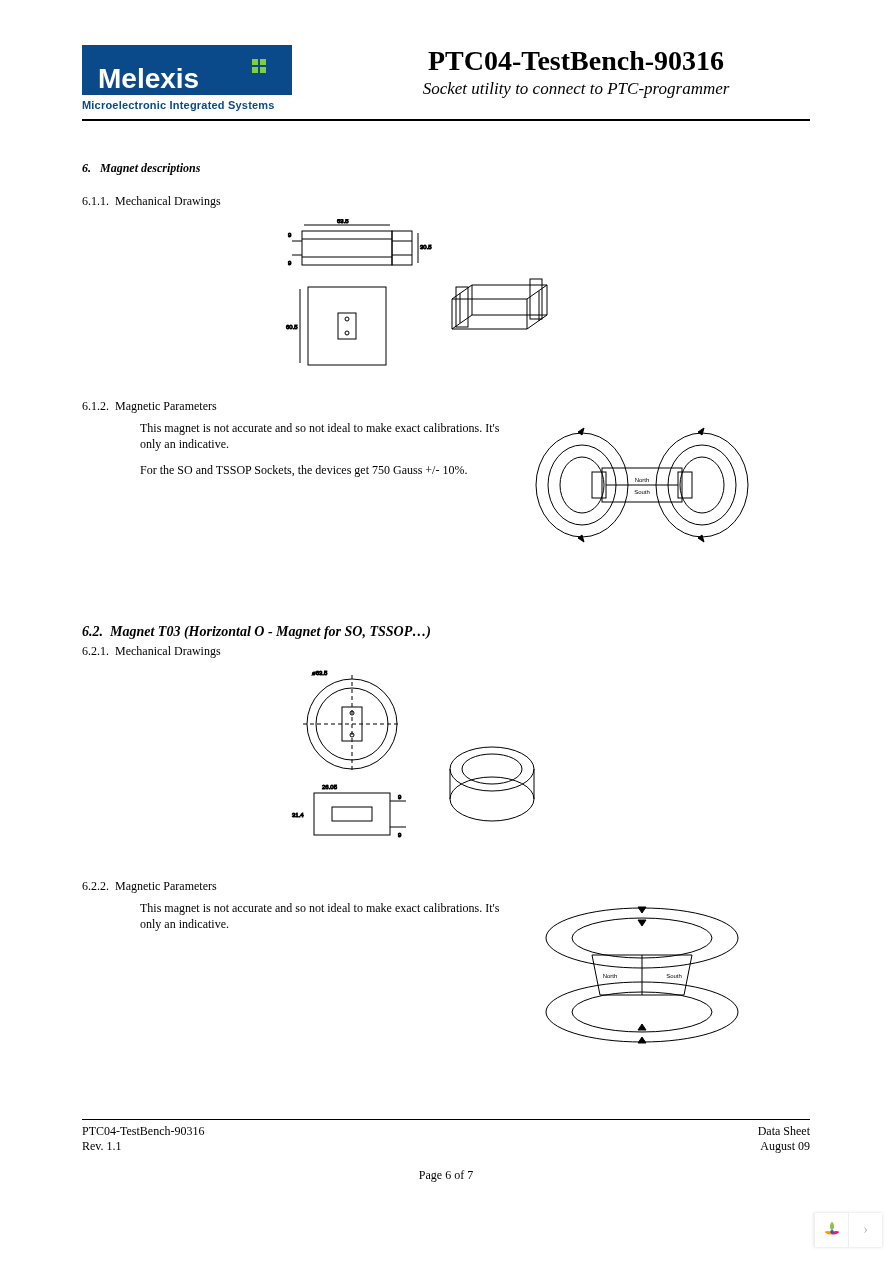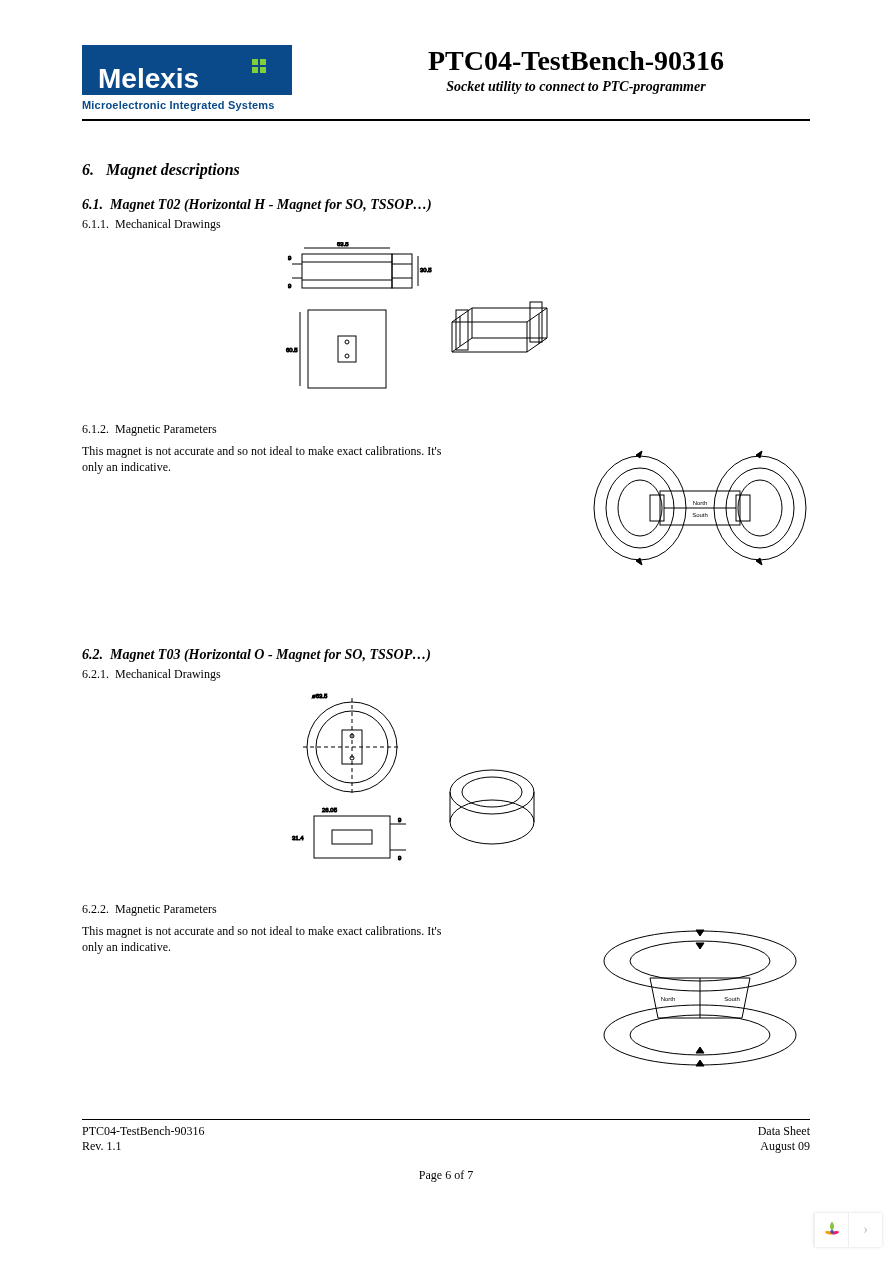--- a/index.html
+++ b/index.html
@@ -61,34 +61,34 @@
     flex: 1;
     text-align: center;
   }
   .title-main {
     font-size: 28px;
     font-weight: bold;
     font-family: "Times New Roman", serif;
   }
   .title-sub {
     font-style: italic;
-    font-weight: bold;
-    font-size: 14px;
+    font-weight: normal;
+    font-size: 17px;
     margin-top: 2px;
   }
   hr.rule {
     border: none;
     border-top: 2px solid #000;
     margin: 8px 0 0 0;
   }
   
   .h1 {
     font-style: italic;
     font-weight: bold;
-    font-size: 16px;
+    font-size: 12px;
     margin-top: 40px;
     margin-bottom: 18px;
   }
   .h2 {
     font-style: italic;
     font-weight: bold;
     font-size: 14px;
     margin-top: 12px;
   }
   .h3 {
@@ -99,21 +99,21 @@
   }
   .body-text {
     font-size: 12px;
     line-height: 1.35;
     max-width: 380px;
   }
   .body-text p { margin: 0 0 10px 0; }
   .row-split {
     display: flex;
     align-items: flex-start;
-    justify-content: space-between;
+    justify-content: center;
     gap: 12px;
   }
   
   .drawing-area {
     margin: 10px 0 20px 200px;
     width: 300px;
     height: 160px;
     position: relative;
   }
   .drawing-area svg { width: 100%; height: 100%; }
@@ -186,24 +186,20 @@
       <div class="title-sub">Socket utility to connect to PTC-programmer</div>
     </div>
   </div>
   <hr class="rule">
 
   <div class="h1">
     <span>6.</span>&nbsp;&nbsp;
     <span>Magnet descriptions</span>
   </div>
 
-  <div class="h2">
-    <span>6.1.</span>&nbsp;
-    <span>Magnet T02 (Horizontal H - Magnet for SO, TSSOP…)</span>
-  </div>
   <div class="h3">
     <span>6.1.1.</span>&nbsp;
     <span>Mechanical Drawings</span>
   </div>
 
   <div class="drawing-area">
     <svg viewBox="0 0 300 160">
       <g stroke="#000" stroke-width="1" fill="none">
 
         <rect x="20" y="12" width="90" height="34"></rect>
@@ -242,20 +238,21 @@
   </div>
 
   <div class="h3">
     <span>6.1.2.</span>&nbsp;
     <span>Magnetic Parameters</span>
   </div>
 
   <div class="row-split">
     <div class="body-text">
       <p>This magnet is not accurate and so not ideal to make exact calibrations. It's only an indicative.</p>
+      <p>For the SO and TSSOP Sockets, the devices get 750 Gauss +/- 10%.</p>
     </div>
     <div class="field-diagram">
       <svg viewBox="0 0 220 130">
         <g stroke="#000" stroke-width="1" fill="none">
           <ellipse cx="50" cy="65" rx="46" ry="52"></ellipse>
           <ellipse cx="50" cy="65" rx="34" ry="40"></ellipse>
           <ellipse cx="50" cy="65" rx="22" ry="28"></ellipse>
           <ellipse cx="170" cy="65" rx="46" ry="52"></ellipse>
           <ellipse cx="170" cy="65" rx="34" ry="40"></ellipse>
           <ellipse cx="170" cy="65" rx="22" ry="28"></ellipse>

